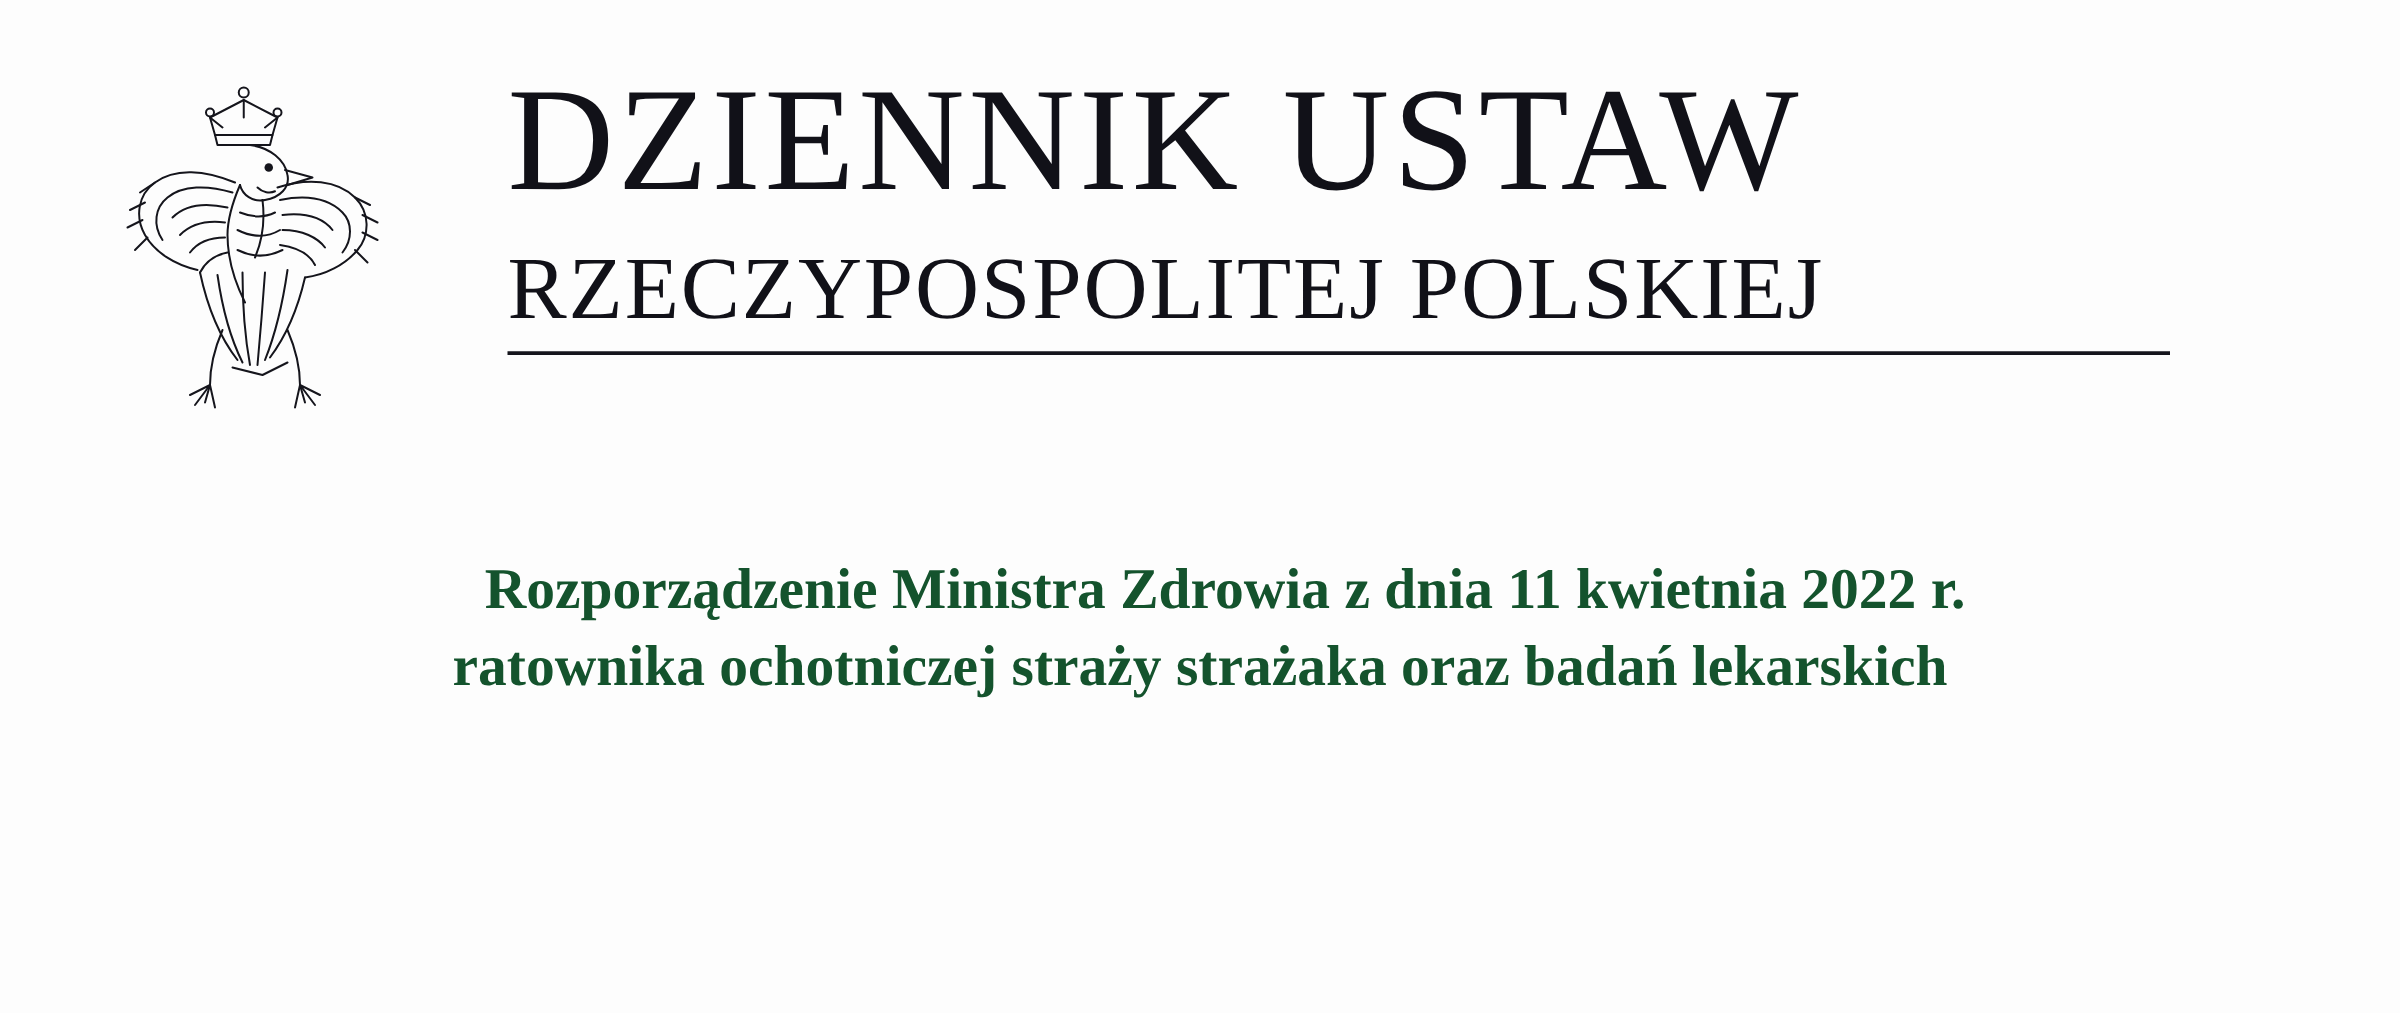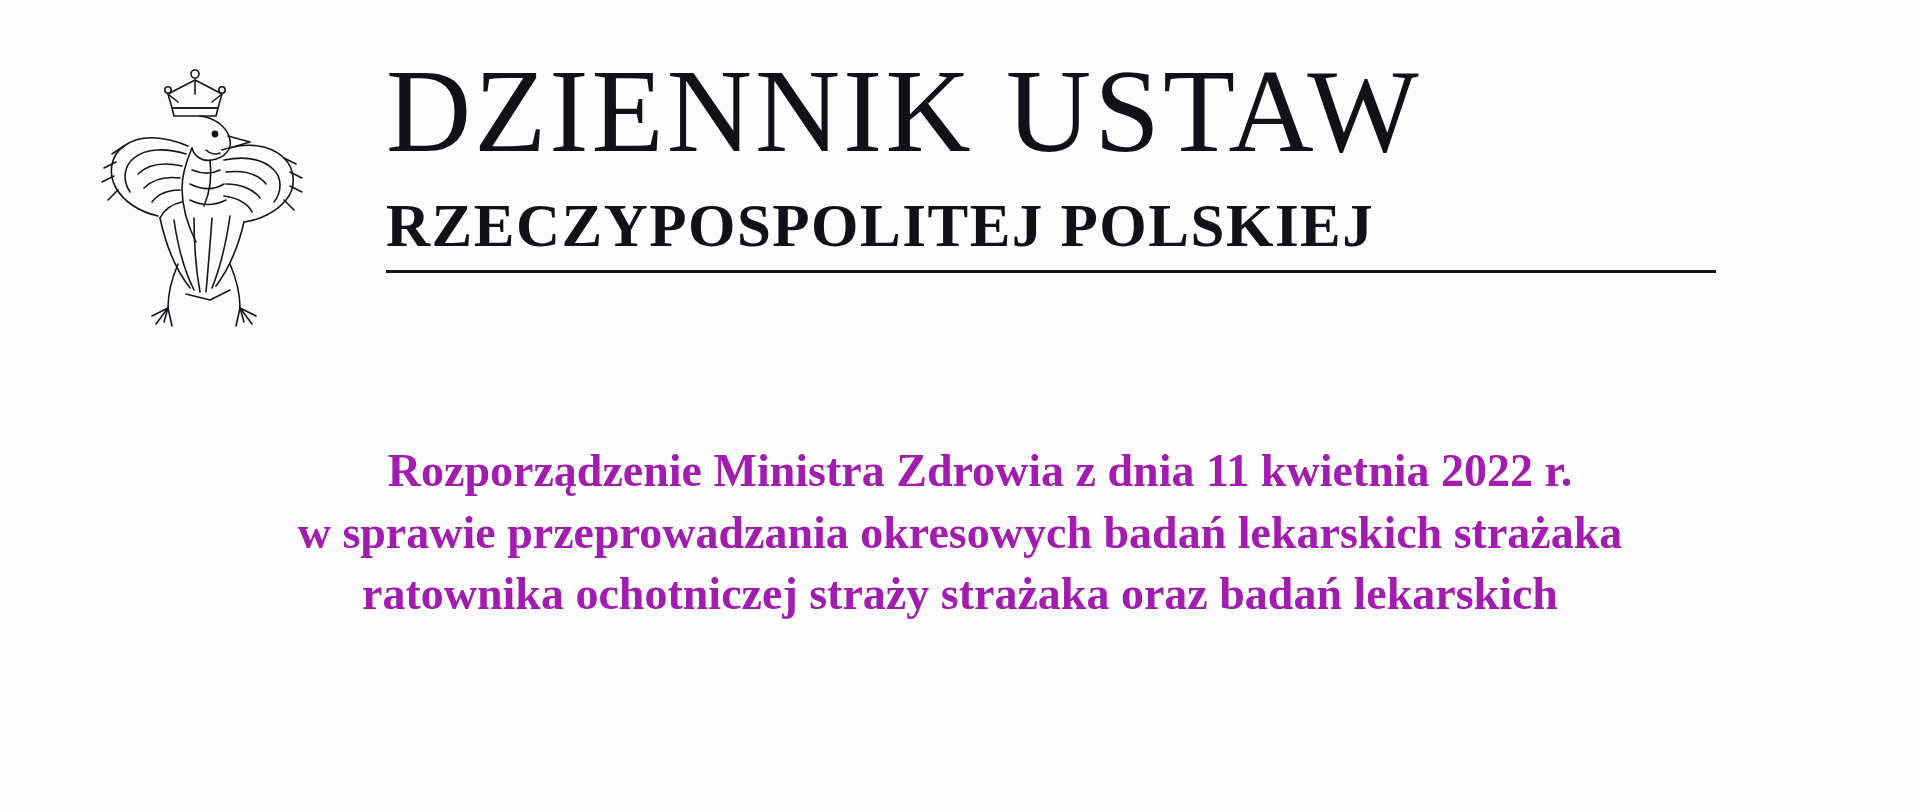--- a/index.html
+++ b/index.html
@@ -39,39 +39,39 @@
     width: 270px;
     height: 290px;
   }
   .emblem svg {
     display: block;
     width: 270px;
     height: 290px;
   }
   .title-block {
     position: absolute;
-    left: 386px;
+    left: 406px;
     top: 22px;
     width: 1350px;
   }
   .title-main {
     font-family: "Liberation Serif", serif;
     font-size: 118px;
     line-height: 1.02;
     letter-spacing: 3px;
     font-weight: 400;
     white-space: nowrap;
     color: #111118;
   }
   .title-sub {
     font-family: "Liberation Serif", serif;
-    font-size: 61px;
+    font-size: 71px;
     line-height: 1.05;
     letter-spacing: 1.5px;
-    font-weight: 700;
+    font-weight: 400;
     white-space: nowrap;
     margin-top: 22px;
     color: #111118;
   }
   .rule {
     margin-top: 12px;
     width: 1330px;
     height: 3px;
     background: #15151c;
   }
@@ -80,21 +80,21 @@
   .act {
     position: absolute;
     left: 0;
     top: 440px;
     width: 1920px;
     text-align: center;
     font-family: "Liberation Serif", serif;
     font-weight: bold;
     font-size: 46px;
     line-height: 1.34;
-    color: #a21caf;
+    color: #14532d;
   }
   .act .line {
     white-space: nowrap;
   }
   .act .line.indent {
     text-indent: 0;
   }
 </style>
 </head>
 <body>
@@ -160,17 +160,16 @@
     <div class="title-block">
       <div class="title-main">DZIENNIK USTAW</div>
       <div class="title-sub">RZECZYPOSPOLITEJ POLSKIEJ</div>
       <div class="rule"></div>
     </div>
 
   </div>
 
   <div class="act">
     <div class="line indent" style="padding-left: 40px;">Rozporządzenie Ministra Zdrowia z dnia 11 kwietnia 2022 r.</div>
-    <div class="line">w sprawie przeprowadzania okresowych badań lekarskich strażaka</div>
     <div class="line">ratownika ochotniczej straży strażaka oraz badań lekarskich</div>
   </div>
 
 </div>
 
 </body></html>

